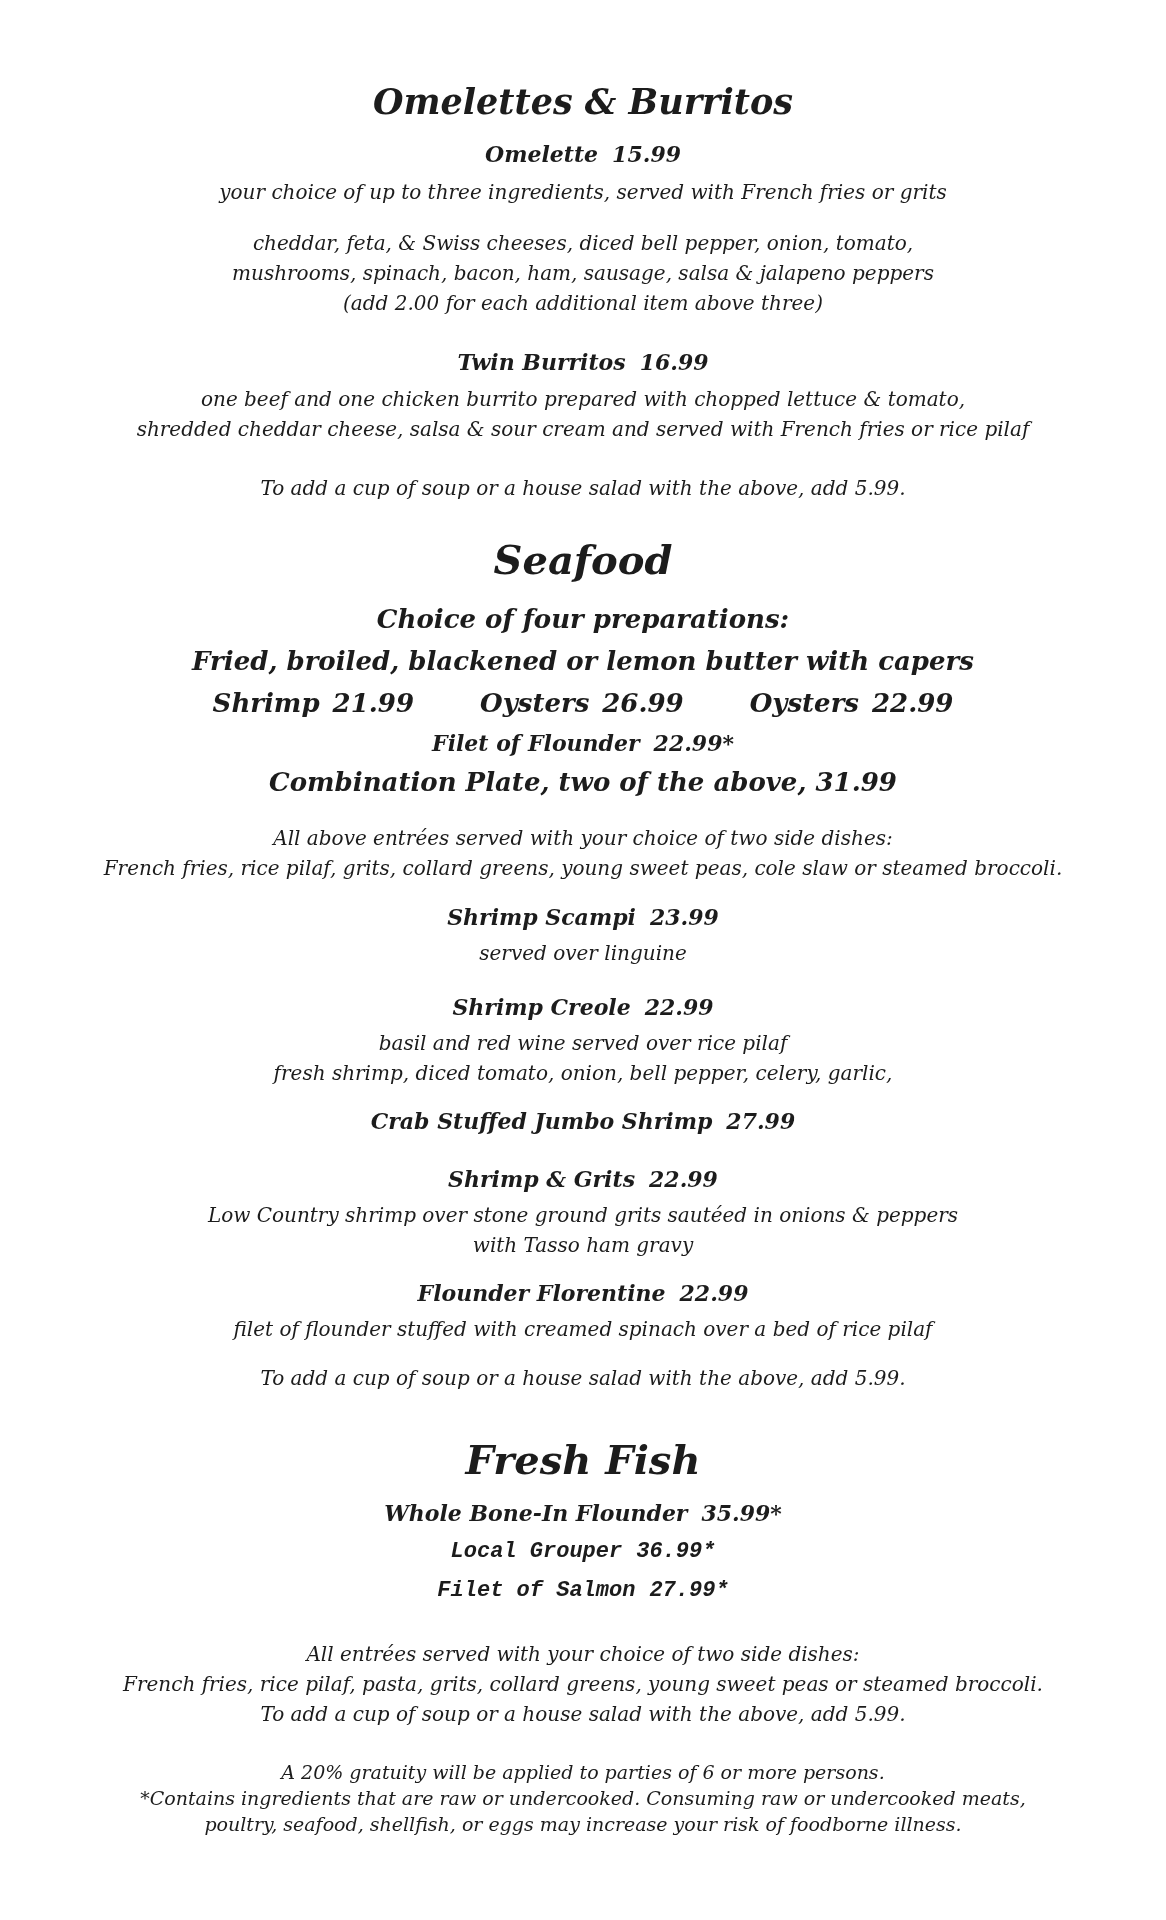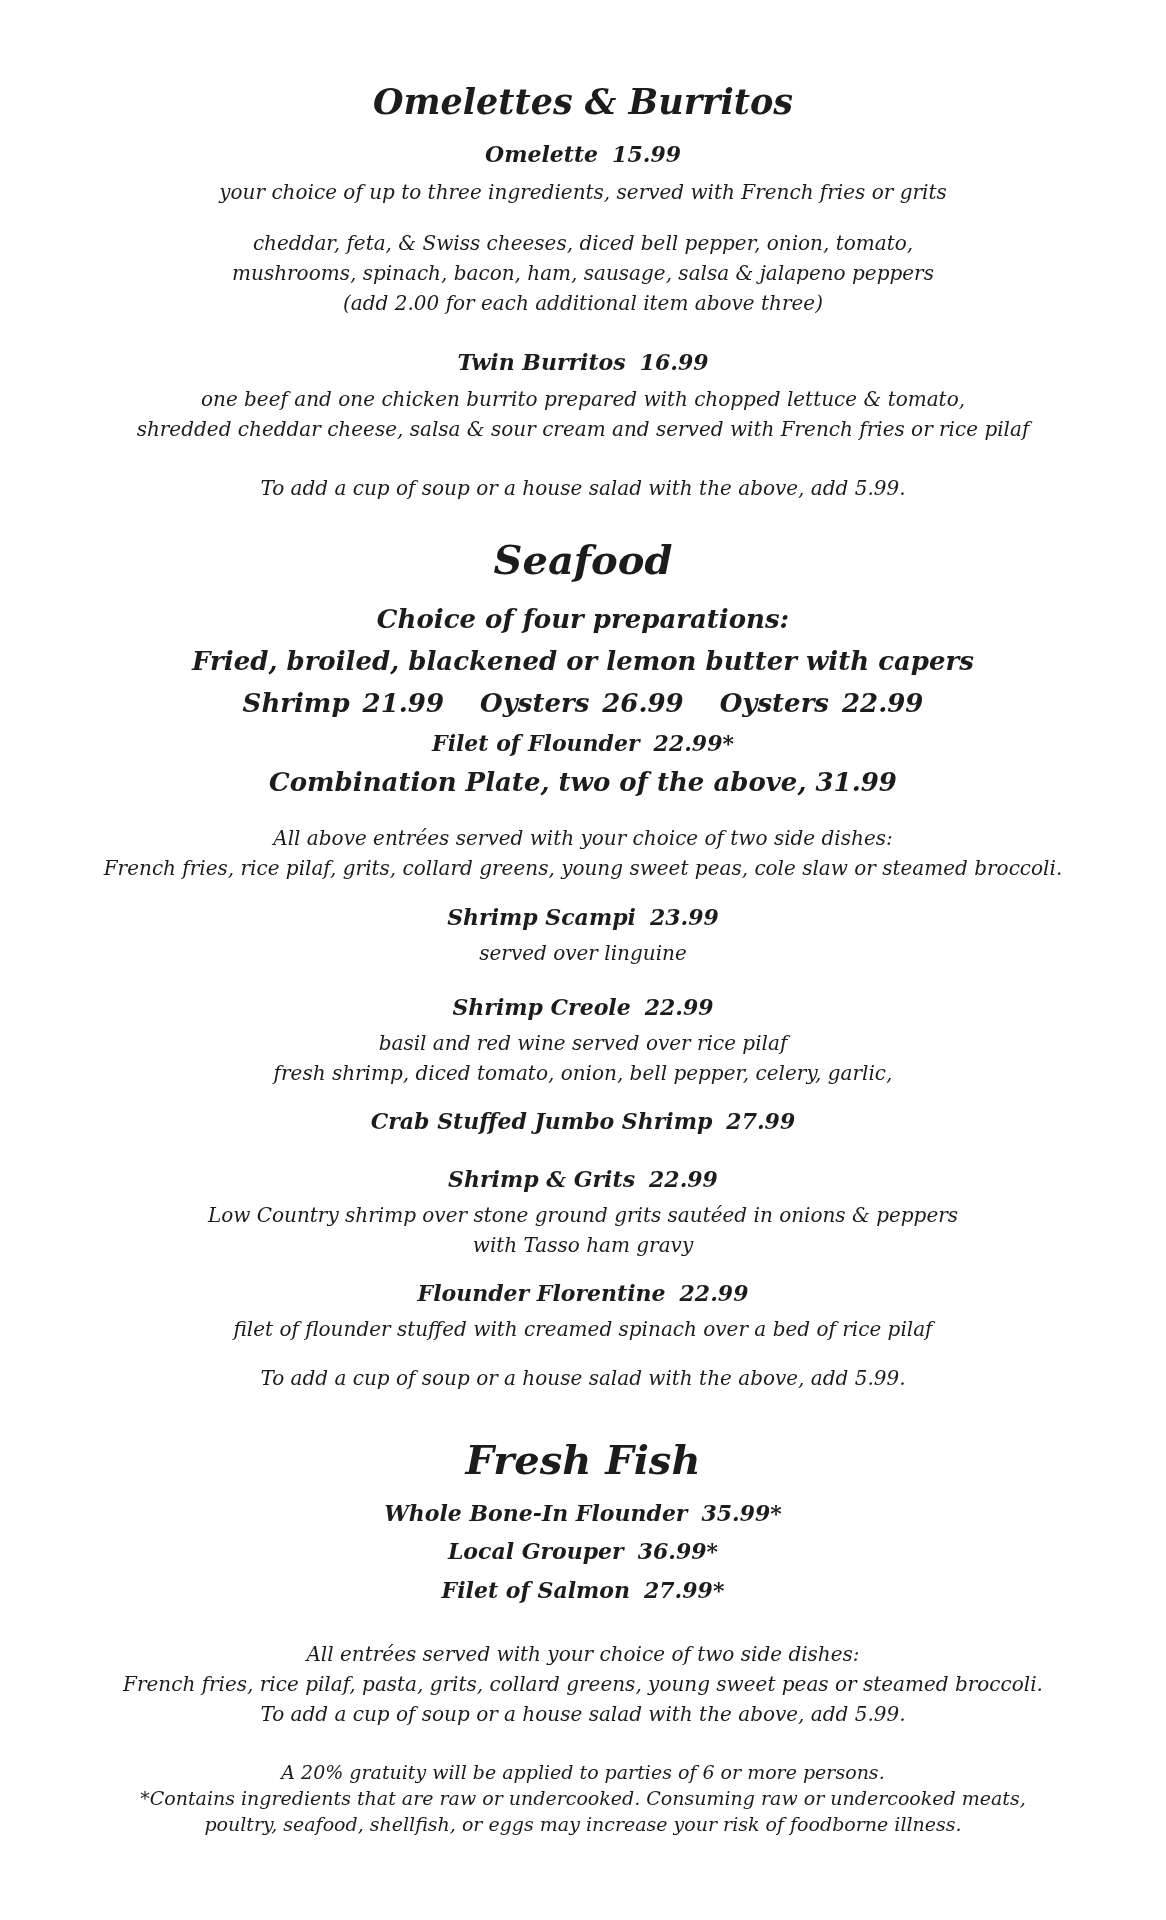--- a/index.html
+++ b/index.html
@@ -51,21 +51,21 @@
   }
   .desc-sm {
     font-size: 19px;
     line-height: 26px;
   }
   
   .options-row {
     display: flex;
     justify-content: center;
     align-items: baseline;
-    gap: 36px;
+    gap: 66px;
   }
   .options-row .opt {
     display: flex;
     align-items: baseline;
     gap: 13px;
     font-size: 26px;
     font-weight: 700;
     line-height: 1.15;
   }
   
@@ -79,21 +79,21 @@
   .mt-23 { margin-top: 22px; }
   .mt-24 { margin-top: 32px; }
   .mt-25 { margin-top: 25px; }
   .mt-27 { margin-top: 27px; }
   .mt-29 { margin-top: 29px; }
   .mt-30 { margin-top: 30px; }
   .mt-34 { margin-top: 34px; }
   .mt-36 { margin-top: 36px; }
   .mt-44 { margin-top: 44px; }
   .prep-lines > * + * { margin-top: 12px; }
-  .fish-list > * + * { margin-top: 13px; }
+  .fish-list > * + * { margin-top: 13px; font-family: Liberation Mono, monospace; }
 </style>
 </head>
 <body>
 
 <main class="menu">
 
   <section>
     <h1 class="title-md">Omelettes &amp; Burritos</h1>
 
     <div class="mt-20">

